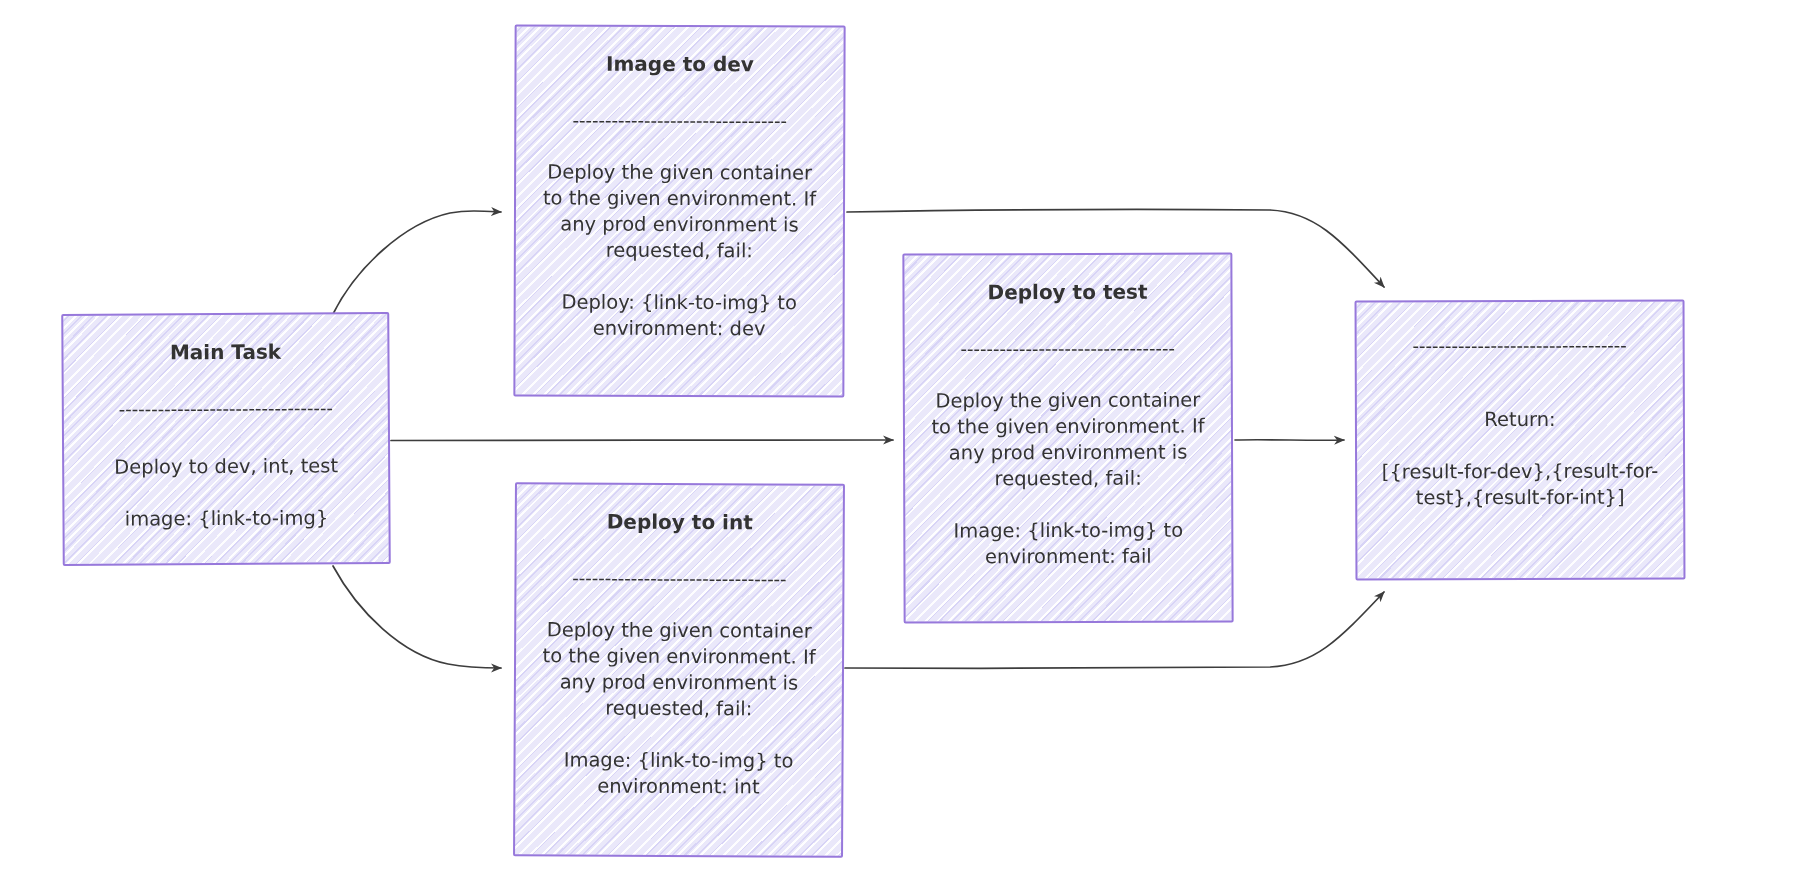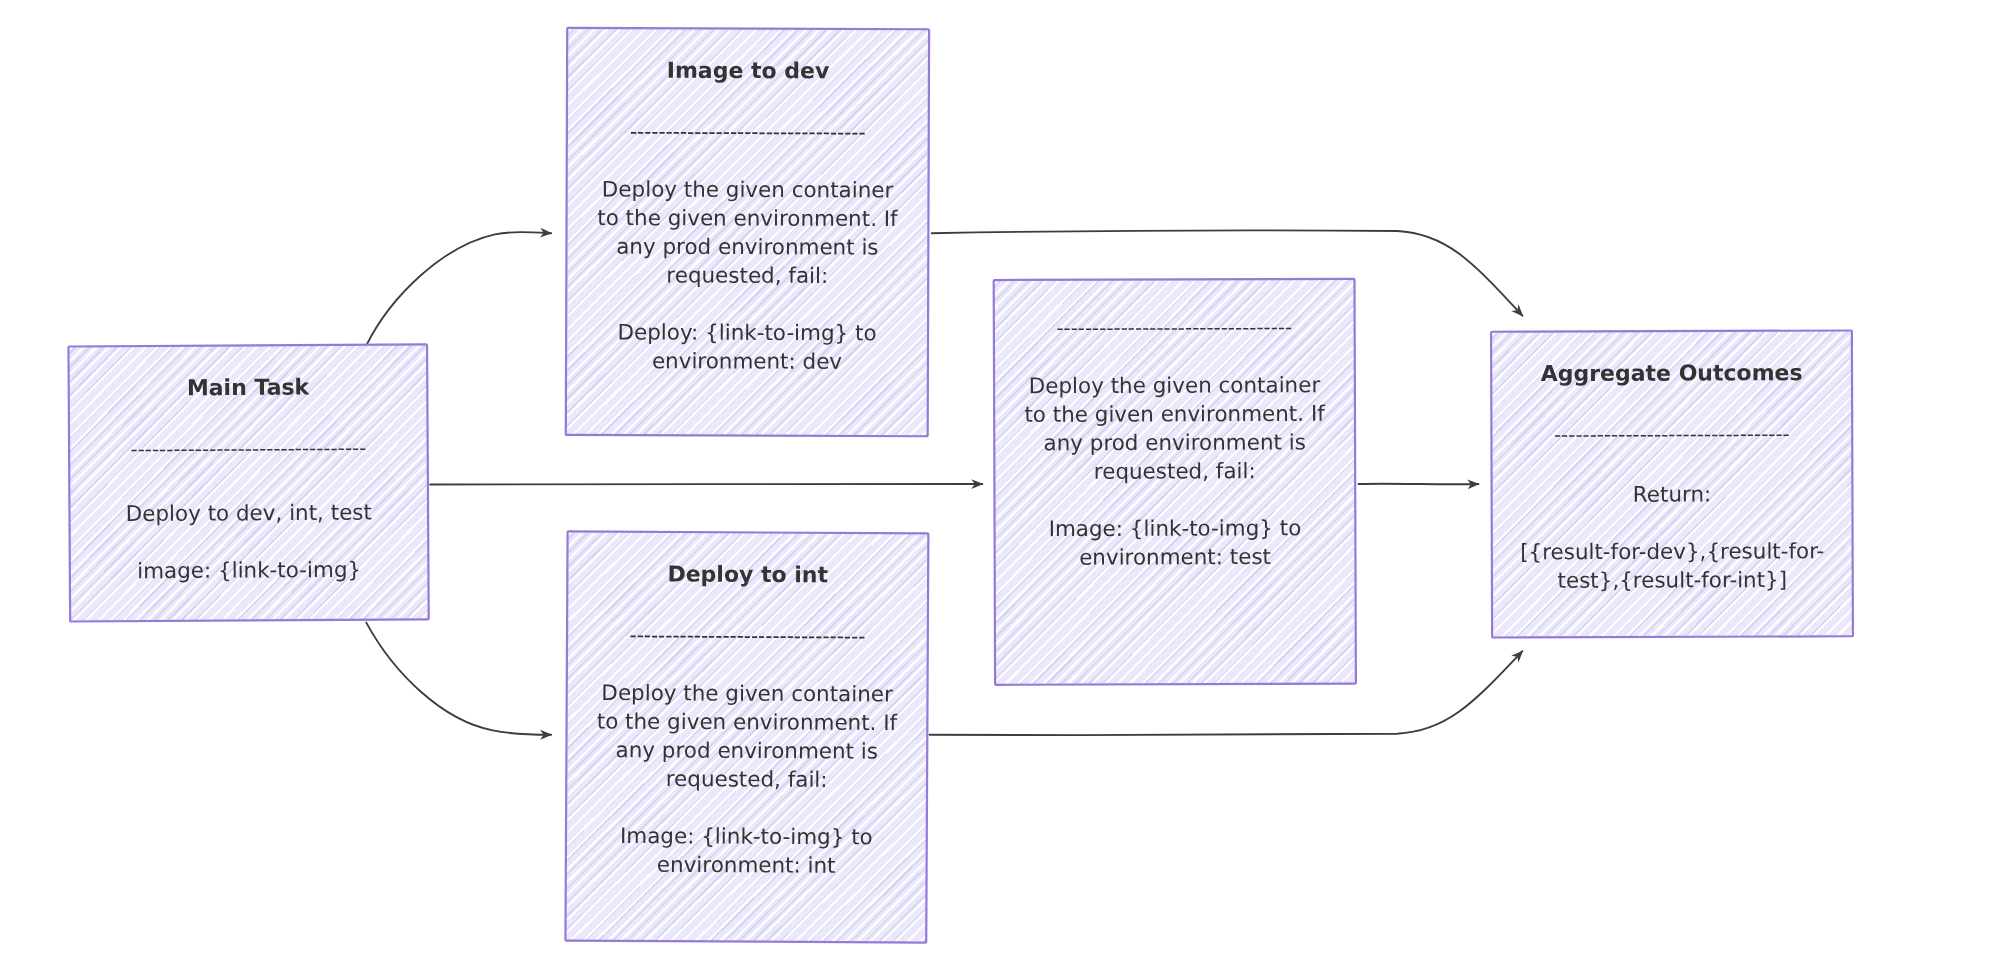--- a/index.html
+++ b/index.html
@@ -58,21 +58,21 @@
   }
   .node-body p + p { margin-top: 26px; }
 
   
   .node--main      { left: 62px;   top: 313px; width: 328px; height: 252px; transform: rotate(-0.35deg); }
   .node--main .node-body { margin-top: 32px; }
   .node--dev       { left: 514px;  top: 25px;  width: 331px; height: 372px; transform: rotate(0.2deg); }
   .node--test      { left: 903px;  top: 253px; width: 330px; height: 370px; transform: rotate(-0.2deg); }
   .node--int       { left: 514px;  top: 483px; width: 330px; height: 374px; transform: rotate(0.3deg); }
   .node--aggregate { left: 1355px; top: 300px; width: 330px; height: 280px; transform: rotate(-0.2deg); }
-  .node--aggregate .node-body { margin-top: 28px; }
+  .node--aggregate .node-body { margin-top: 48px; }
 </style>
 </head>
 <body>
 
 <div id="canvas" style="--fill: #eae8fa; --border: #9778db; --text: #333333;">
 
   <svg id="edges" viewBox="0 0 1812 874" xmlns="http://www.w3.org/2000/svg">
     <defs>
       <marker id="arrowhead" markerUnits="userSpaceOnUse" markerWidth="14" markerHeight="12" refX="10" refY="5" orient="auto">
         <path d="M0,0.5 L11,5 L0,9.5 L3.2,5 Z" fill="#3d3d3d"></path>
@@ -100,38 +100,38 @@
   <div class="node node--dev">
     <div class="node-title">Image to dev</div>
     <div class="node-sep">---------------------------------</div>
     <div class="node-body">
       <p>Deploy the given container to the given environment. If any prod environment is requested, fail:</p>
       <p>Deploy: {link-to-img} to environment: dev</p>
     </div>
   </div>
 
   <div class="node node--test">
+    <div class="node-title">Deploy to test</div>
     <div class="node-sep">---------------------------------</div>
     <div class="node-body">
       <p>Deploy the given container to the given environment. If any prod environment is requested, fail:</p>
-      <p>Image: {link-to-img} to environment: test</p>
+      <p>Image: {link-to-img} to environment: fail</p>
     </div>
   </div>
 
   <div class="node node--int">
     <div class="node-title">Deploy to int</div>
     <div class="node-sep">---------------------------------</div>
     <div class="node-body">
       <p>Deploy the given container to the given environment. If any prod environment is requested, fail:</p>
       <p>Image: {link-to-img} to environment: int</p>
     </div>
   </div>
 
   <div class="node node--aggregate">
-    <div class="node-title">Aggregate Outcomes</div>
     <div class="node-sep">---------------------------------</div>
     <div class="node-body">
       <p>Return:</p>
       <p>[{result-for-dev},{result-for-test},{result-for-int}]</p>
     </div>
   </div>
 
 </div>
 
 </body></html>

